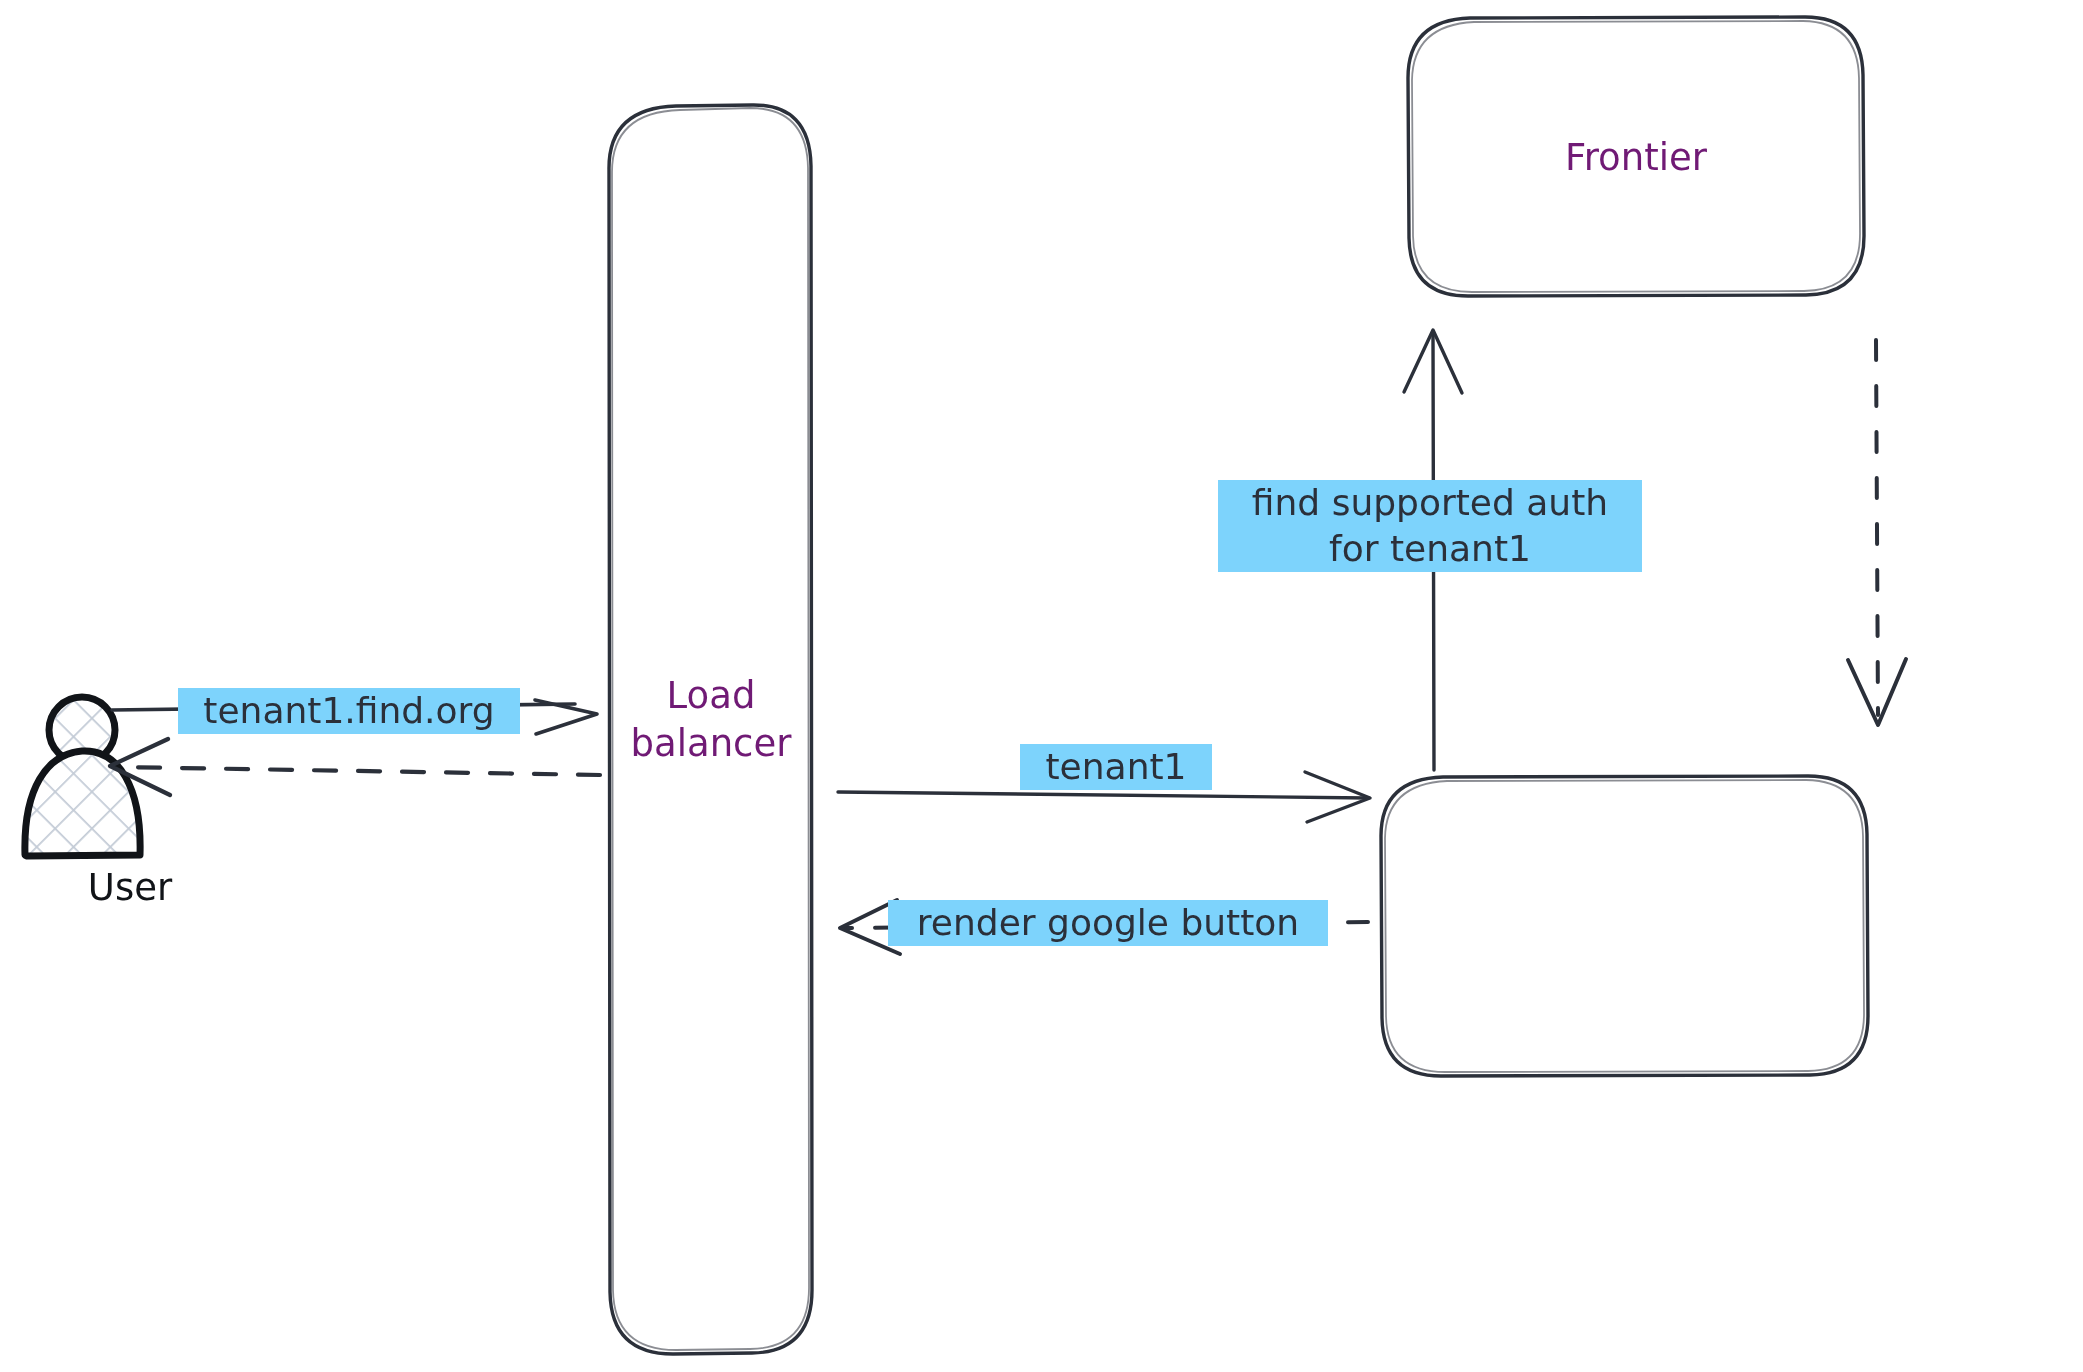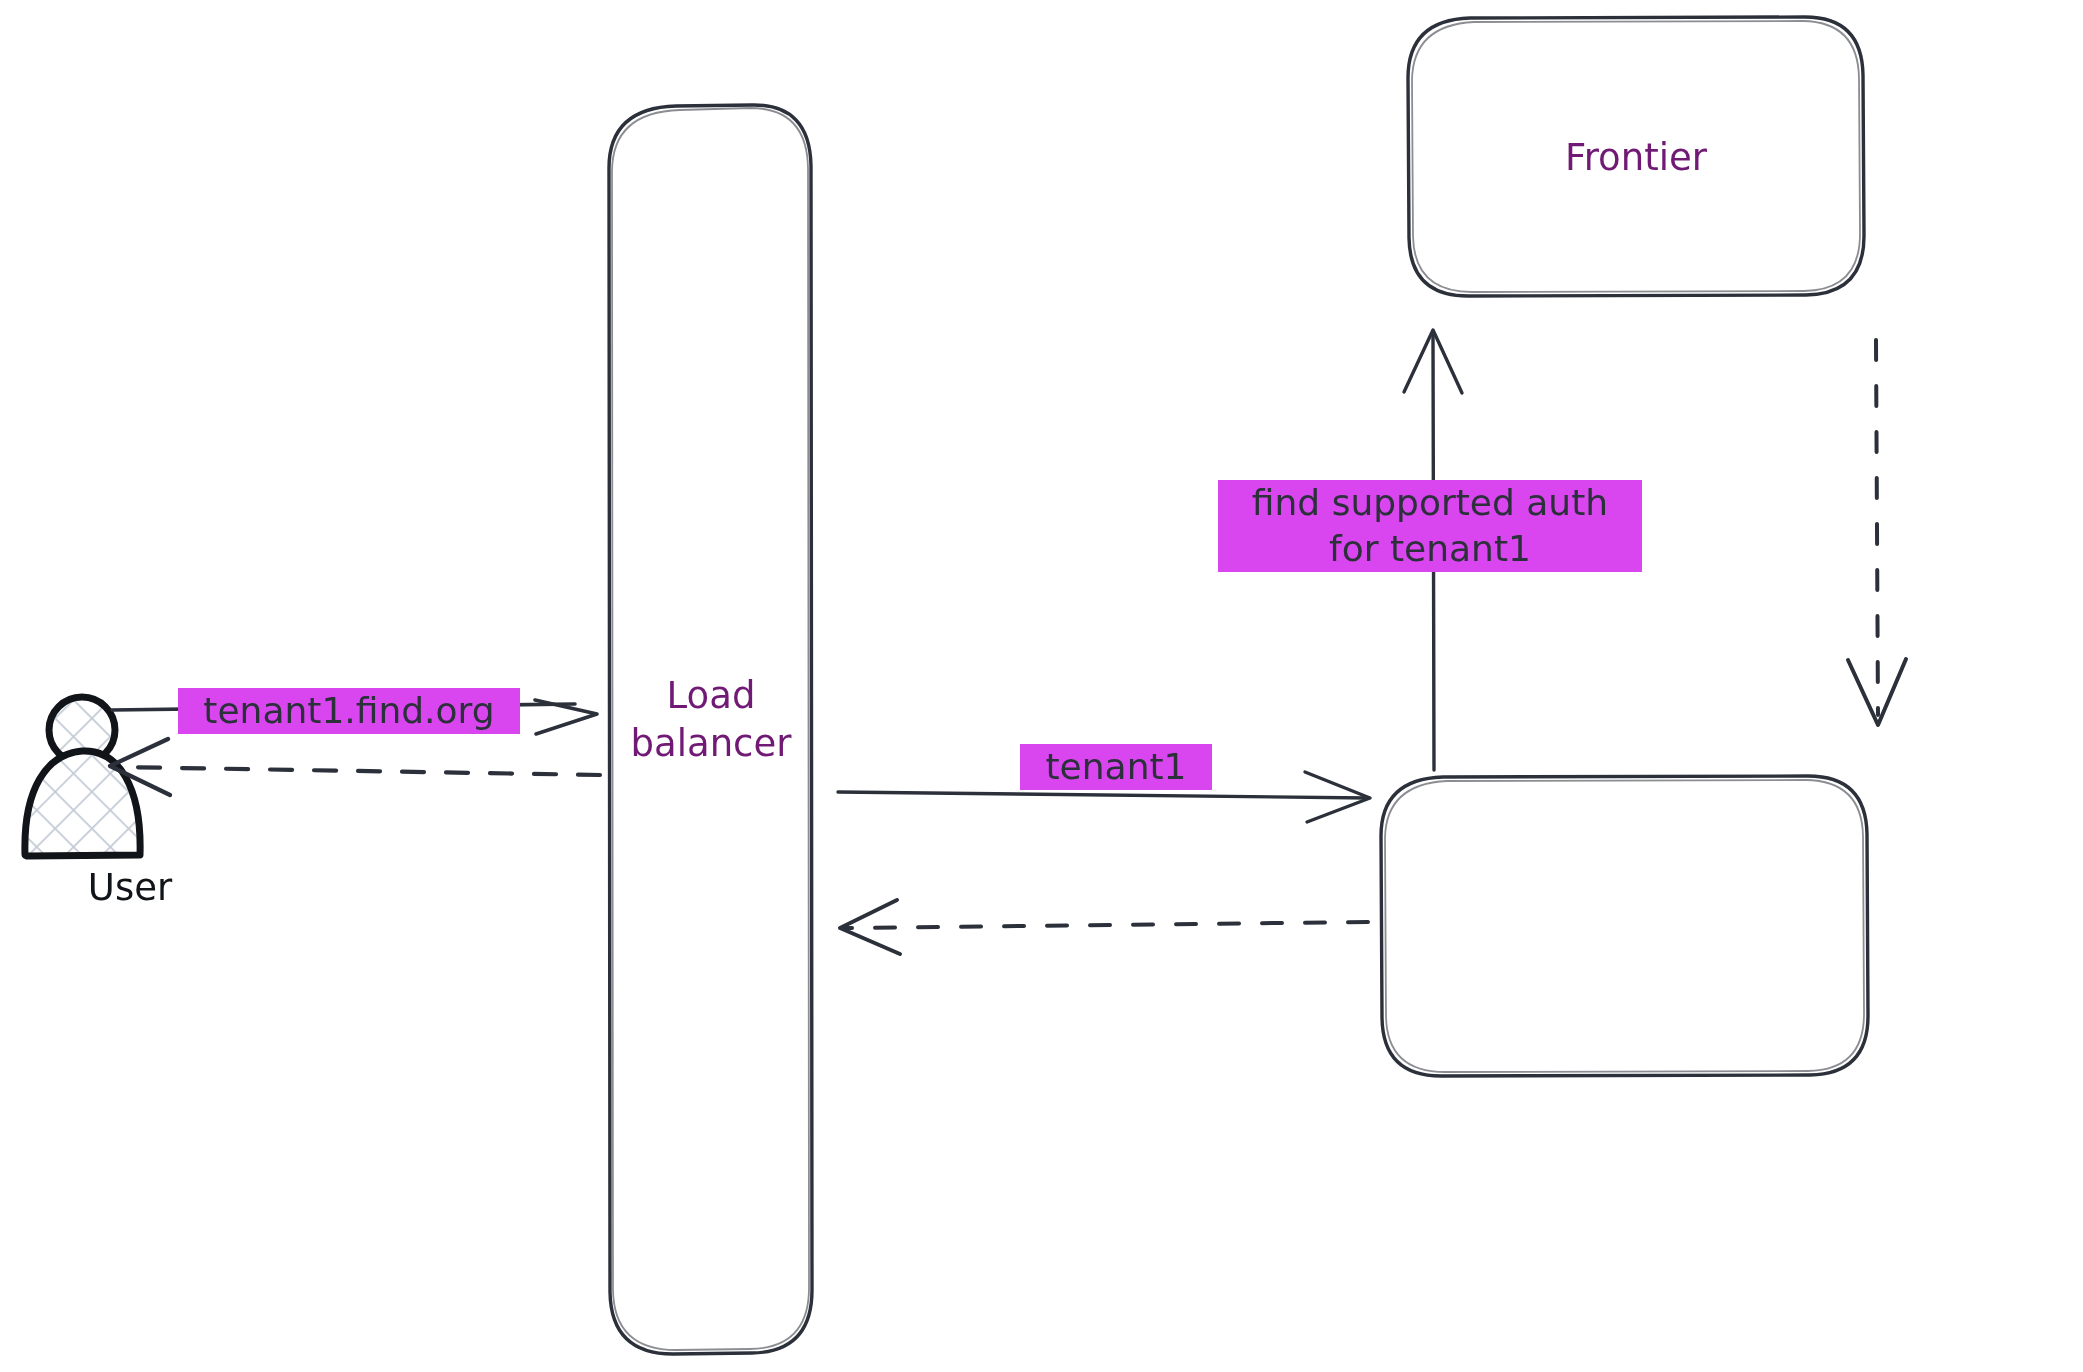--- a/index.html
+++ b/index.html
@@ -35,21 +35,21 @@
     pointer-events: none;
     user-select: none;
   }
   .edge-label {
     position: absolute;
     font-family: "DejaVu Sans", sans-serif;
     color: #2b303a;
     text-align: center;
     line-height: 1.28;
     white-space: pre-line;
-    background: #d946ef;
+    background: #7dd3fc;
     user-select: none;
   }
   .actor-label {
     position: absolute;
     font-family: "DejaVu Sans", sans-serif;
     color: #111418;
     text-align: left;
     user-select: none;
   }
   .sz-node { font-size: 37px; }
@@ -148,18 +148,19 @@
   <div class="node-label sz-node" style="left:610px; top:672px; width:202px;">Load
 balancer</div>
 
   <div class="node-label sz-node" style="left:1408px; top:134px; width:456px;">Frontier</div>
 
 
   <div class="edge-label sz-edge" style="left:178px; top:688px; width:330px; padding:0 6px;">tenant1.find.org</div>
 
   <div class="edge-label sz-edge" style="left:1020px; top:744px; width:180px; padding:0 6px;">tenant1</div>
 
+  <div class="edge-label sz-edge" style="left:888px; top:900px; width:428px; padding:0 6px;">render google button</div>
 
   <div class="edge-label sz-edge" style="left:1218px; top:480px; width:412px; padding:0 6px;">find supported auth
 for tenant1</div>
 
 
 </div>
 
 </body></html>

